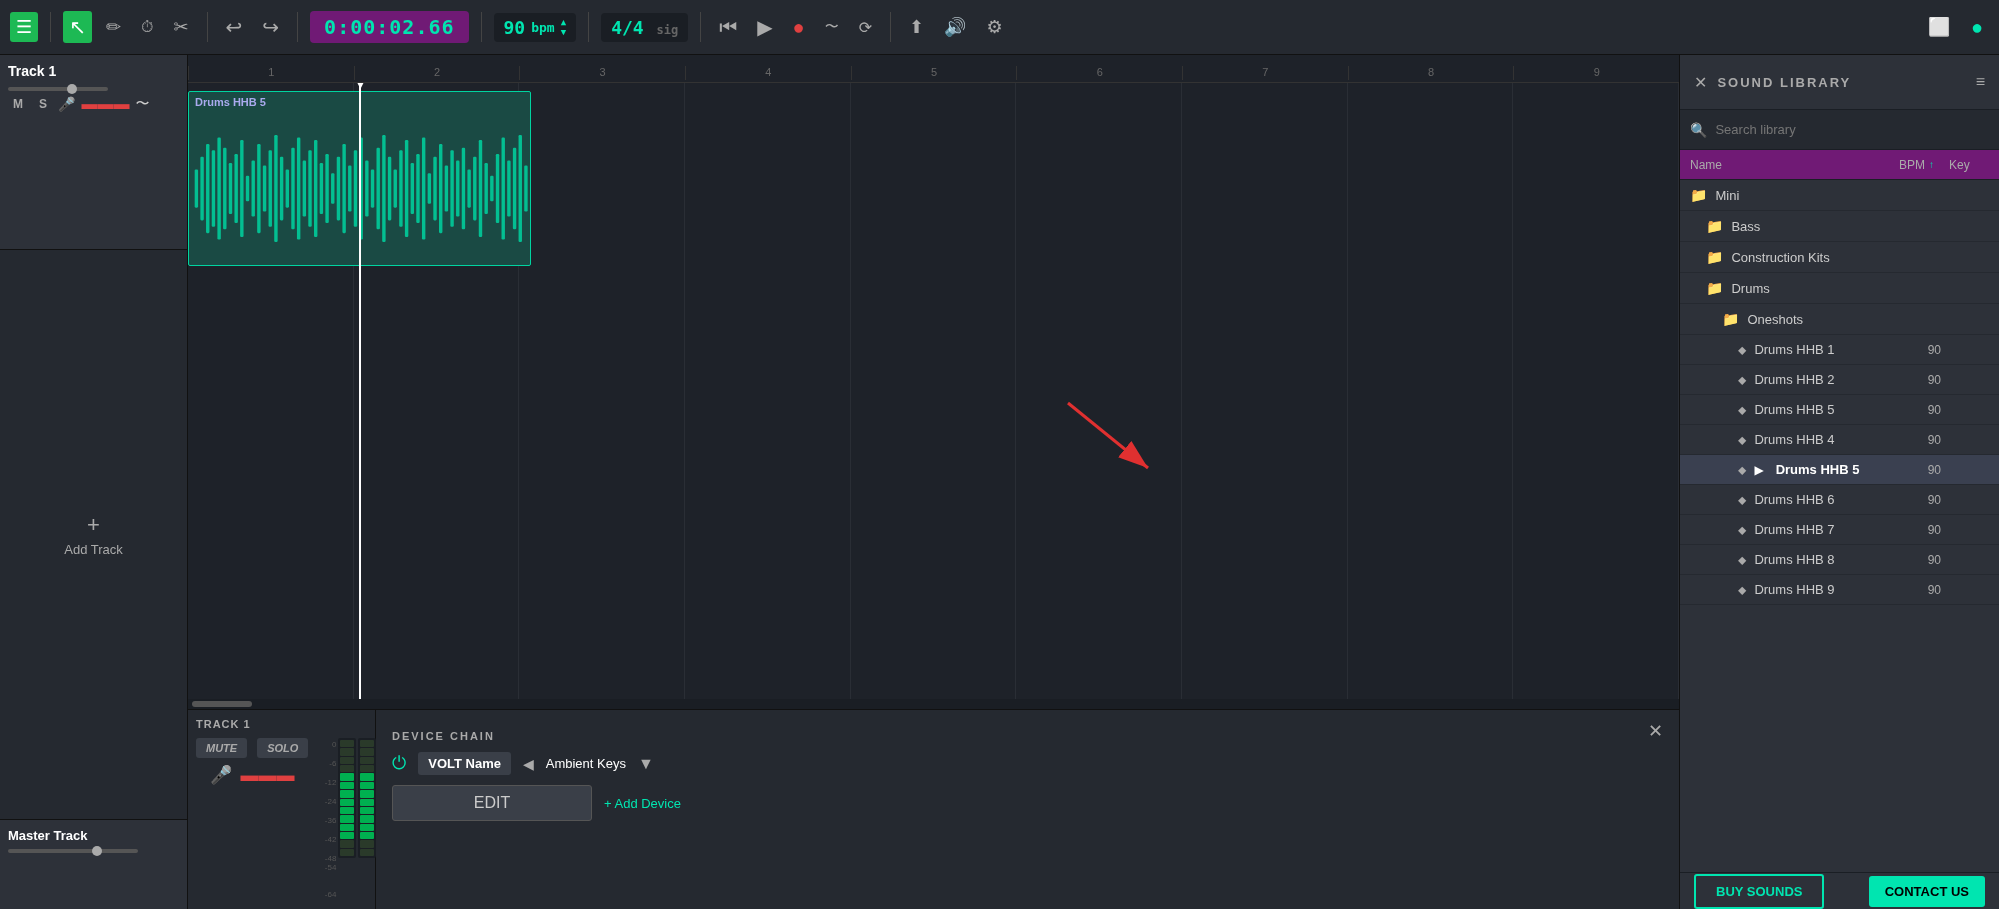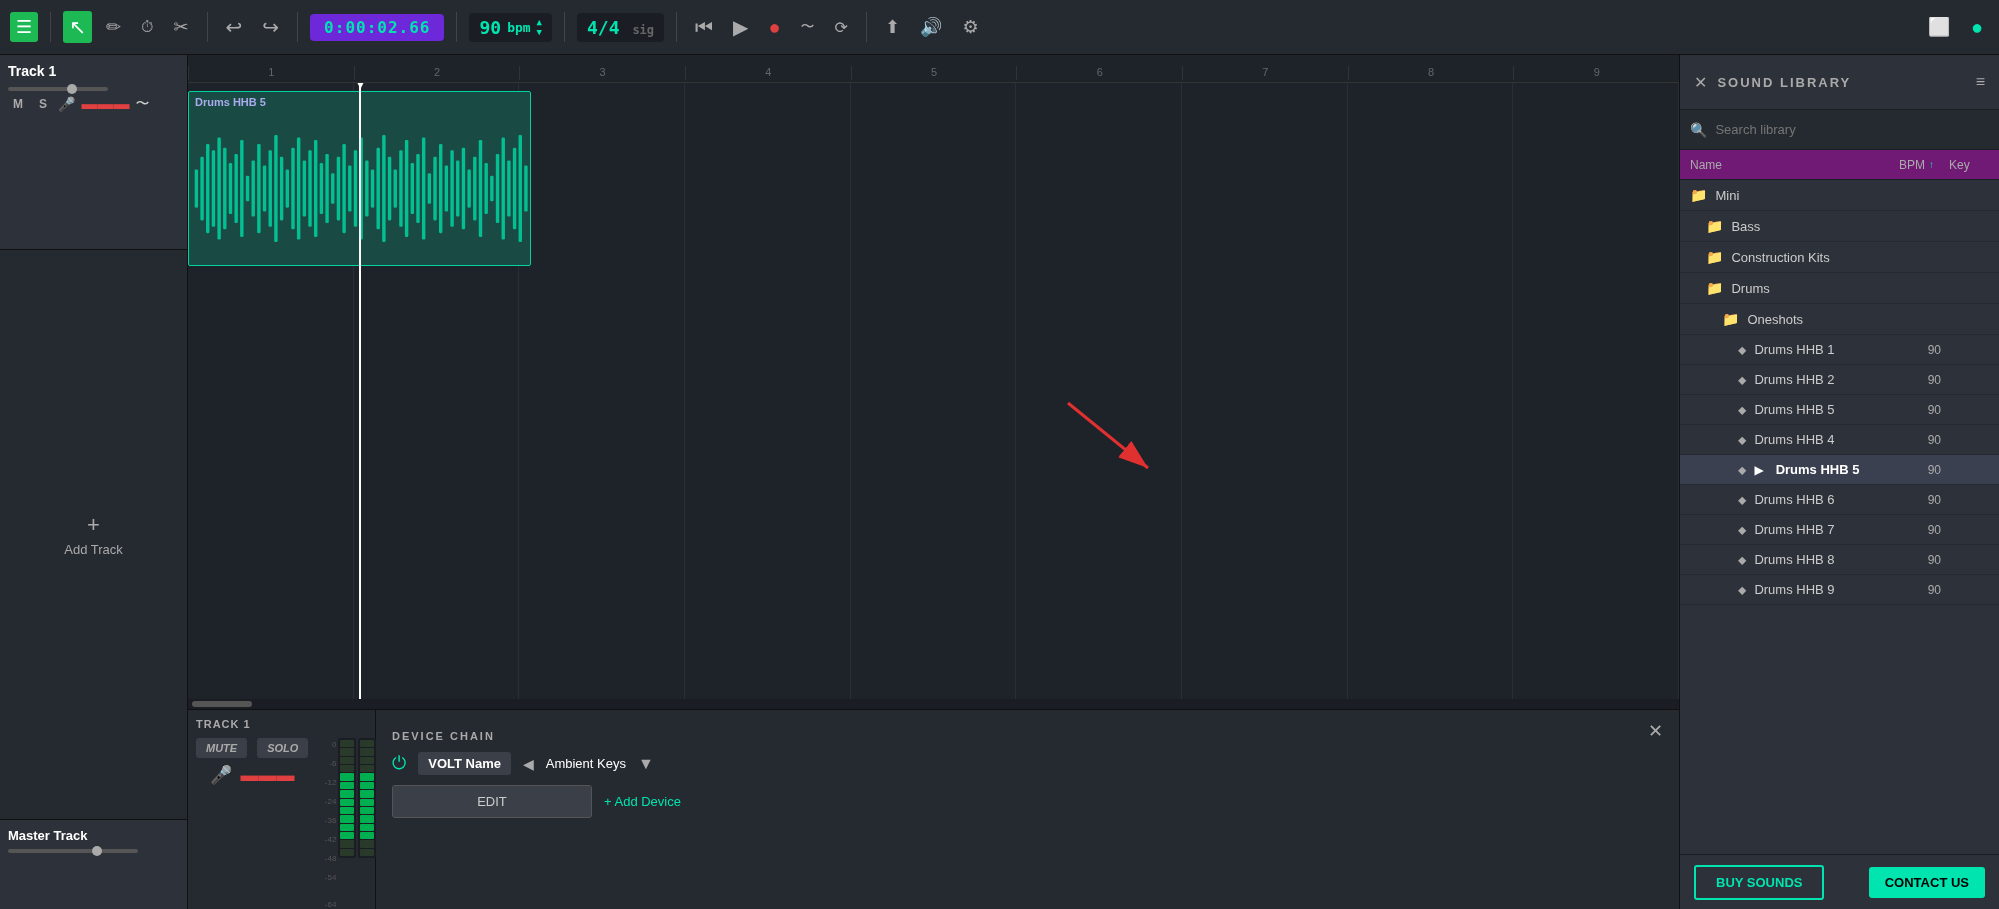--- a/index.html
+++ b/index.html
@@ -17,22 +17,22 @@
       flex-shrink: 0;
     }
     .toolbar-btn {
       background: none; border: none; color: #aaa; cursor: pointer;
       padding: 4px 6px; display: flex; align-items: center; justify-content: center;
       font-size: 18px; border-radius: 3px;
     }
     .toolbar-btn.active { background: #1db954; color: #fff; }
     .toolbar-divider { width: 1px; height: 30px; background: #444; margin: 0 4px; }
     .time-display {
-      color: #00e5b0; font-size: 16px; font-weight: bold; font-family: monospace;
-      background: #6d28d9; padding: 4px 14px; border-radius: 4px; letter-spacing: 1px;
+      color: #00e5b0; font-size: 20px; font-weight: bold; font-family: monospace;
+      background: #701a75; padding: 4px 14px; border-radius: 4px; letter-spacing: 1px;
     }
     .bpm-display {
       color: #00e5b0; font-size: 18px; font-weight: bold; font-family: monospace;
       background: #1a1e24; padding: 4px 10px; border-radius: 4px; display: flex; align-items: center; gap: 6px;
     }
     .bpm-arrows { display: flex; flex-direction: column; gap: 1px; }
     .bpm-arrow { font-size: 9px; color: #00e5b0; cursor: pointer; line-height: 1; }
     .sig-display {
       color: #00e5b0; font-size: 18px; font-weight: bold; font-family: monospace;
       background: #1a1e24; padding: 4px 10px; border-radius: 4px;
@@ -260,21 +260,21 @@
       background: #3a3f48; border: none; color: #fff; padding: 4px 10px;
       border-radius: 3px; font-size: 13px; font-weight: bold;
     }
     .preset-arrow { color: #aaa; font-size: 14px; }
     .preset-name {
       color: #fff; font-size: 13px;
     }
     .preset-dropdown { background: none; border: none; color: #aaa; cursor: pointer; font-size: 16px; }
     .edit-btn {
       background: #3a3f48; border: 1px solid #555; color: #ccc;
-      padding: 8px 30px; border-radius: 3px; cursor: pointer; font-size: 13px;
+      padding: 8px 30px; border-radius: 3px; cursor: pointer; font-size: 16px;
       width: 200px; text-align: center;
     }
     .add-device-btn {
       background: none; border: none; color: #00e5b0; cursor: pointer;
       font-size: 13px; display: flex; align-items: center; gap: 6px;
     }
 
     
     #sound-library {
       width: 320px;
@@ -340,21 +340,21 @@
     }
     .lib-folder-icon { color: #aaa; font-size: 14px; flex-shrink: 0; }
     .lib-audio-icon { color: #aaa; font-size: 12px; flex-shrink: 0; }
     .lib-item-name { flex: 1; color: #ccc; font-size: 13px; }
     .lib-item-bpm { width: 50px; color: #aaa; font-size: 12px; text-align: right; padding-right: 10px; }
     .lib-item-key { width: 30px; color: #aaa; font-size: 12px; }
     .lib-item.highlighted { background: #3a4050; }
     .lib-item.highlighted .lib-item-name { color: #fff; font-weight: 600; }
     .play-arrow { color: #fff; font-size: 12px; margin-right: 4px; }
     .library-footer {
-      height: 55px;
+      height: 37px;
       display: flex;
       align-items: center;
       justify-content: space-between;
       padding: 0 14px;
       border-top: 1px solid #1a1e24;
       flex-shrink: 0;
     }
     .buy-sounds-btn {
       background: transparent;
       border: 2px solid #00e5b0;
@@ -615,21 +615,21 @@
 
           <div style="display:flex; gap:2px; height:140px;">
             <div style="display:flex; flex-direction:column; align-items:flex-end; gap:0; padding-top:2px; font-size:8px; color:#555; width:20px;">
               <span>0</span>
               <span style="margin-top:10px;">-6</span>
               <span style="margin-top:10px;">-12</span>
               <span style="margin-top:10px;">-24</span>
               <span style="margin-top:10px;">-36</span>
               <span style="margin-top:10px;">-42</span>
               <span style="margin-top:10px;">-48</span>
-              <span style="margin-top:10px;">-54</span>
+              <span style="">-54</span>
               <span style="margin-top:18px;">-64</span>
             </div>
             <div class="vu-meter" id="vu-meter-left">
             <div class="vu-bar"></div>
                 <div class="vu-bar"></div>
                 <div class="vu-bar"></div>
                 <div class="vu-bar"></div>
                 <div class="vu-bar active"></div>
                 <div class="vu-bar active"></div>
                 <div class="vu-bar active"></div>

